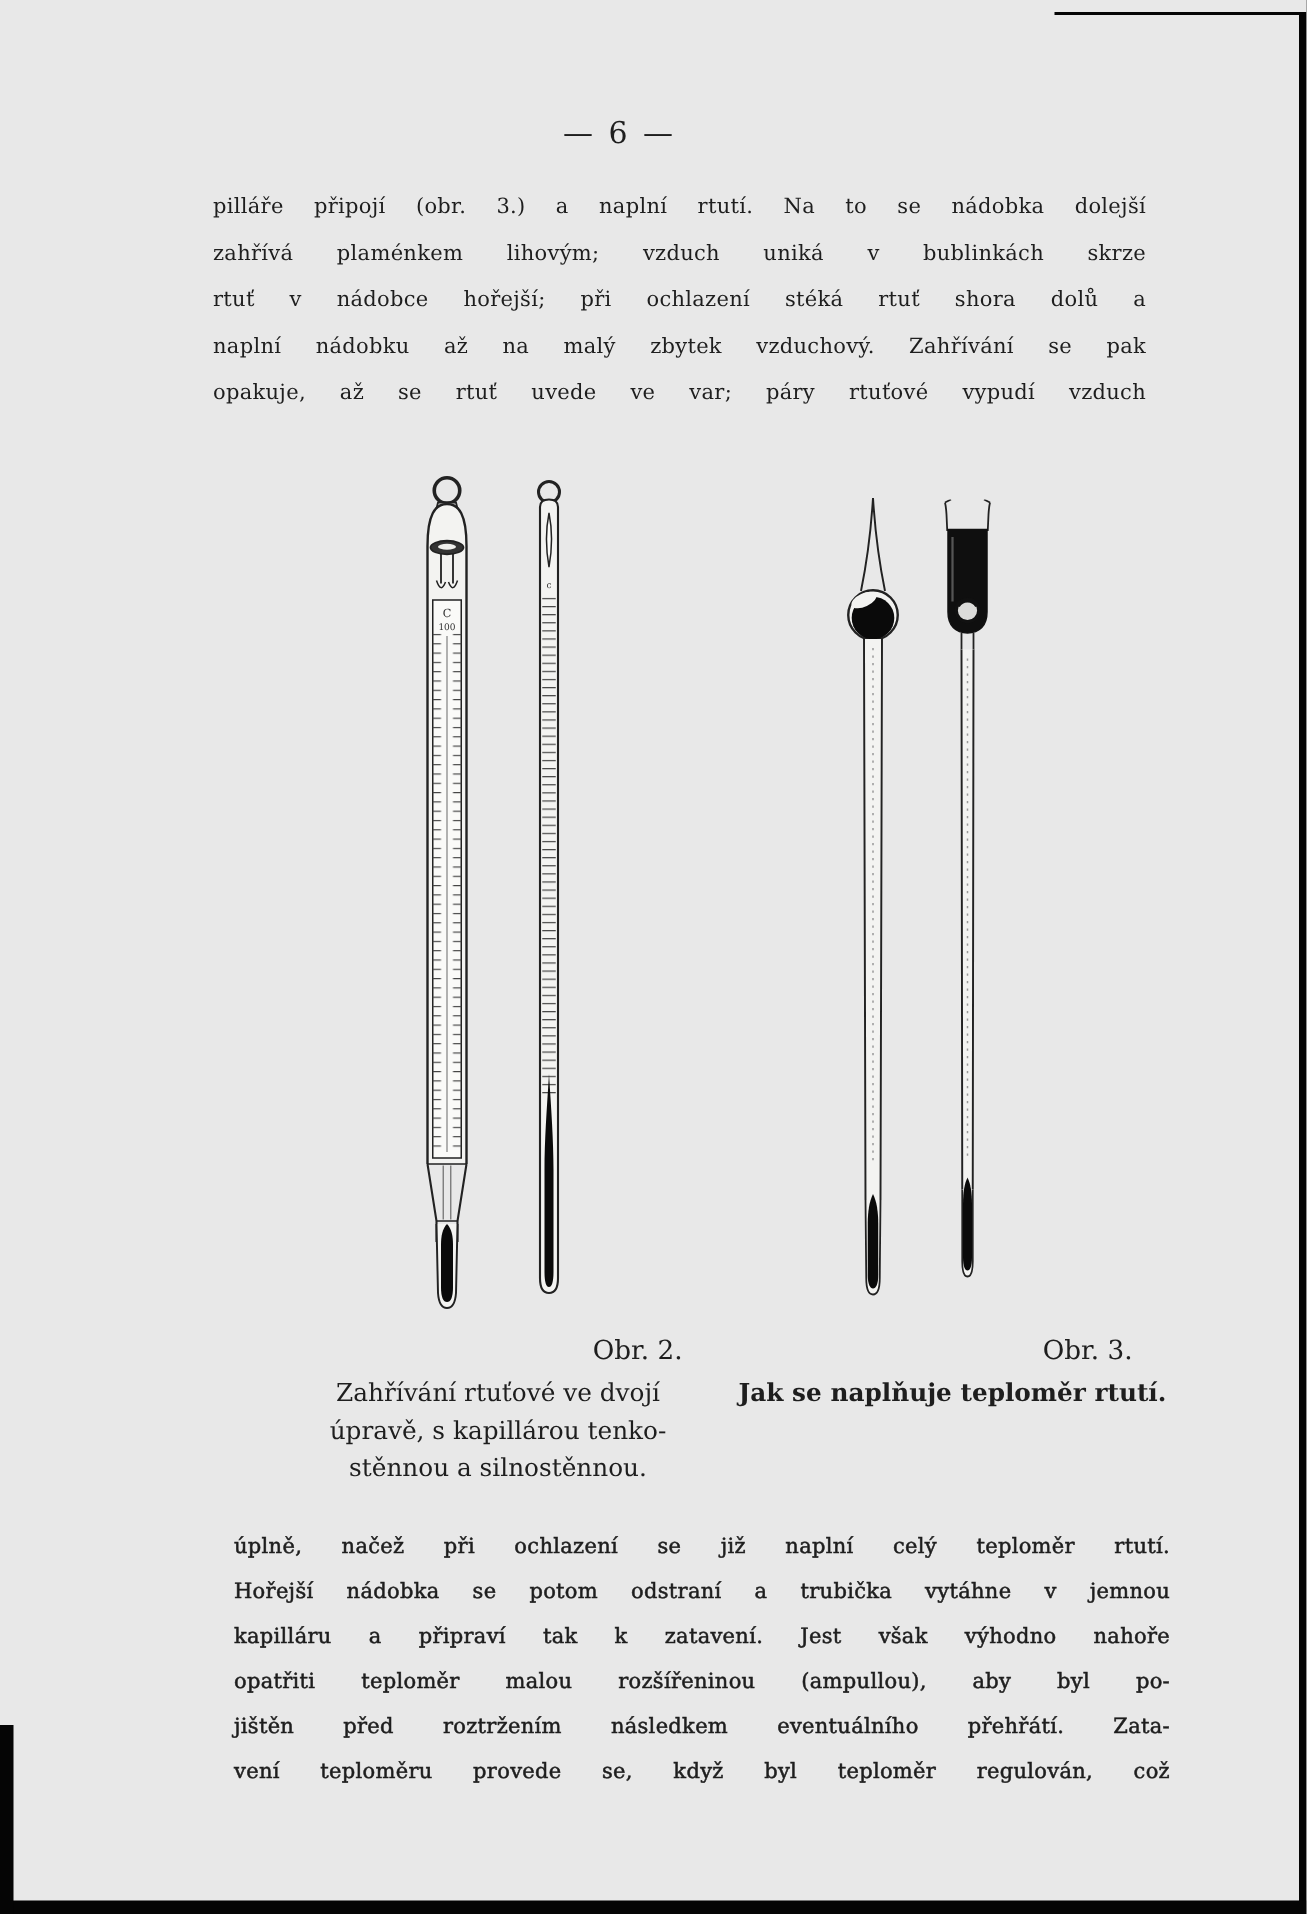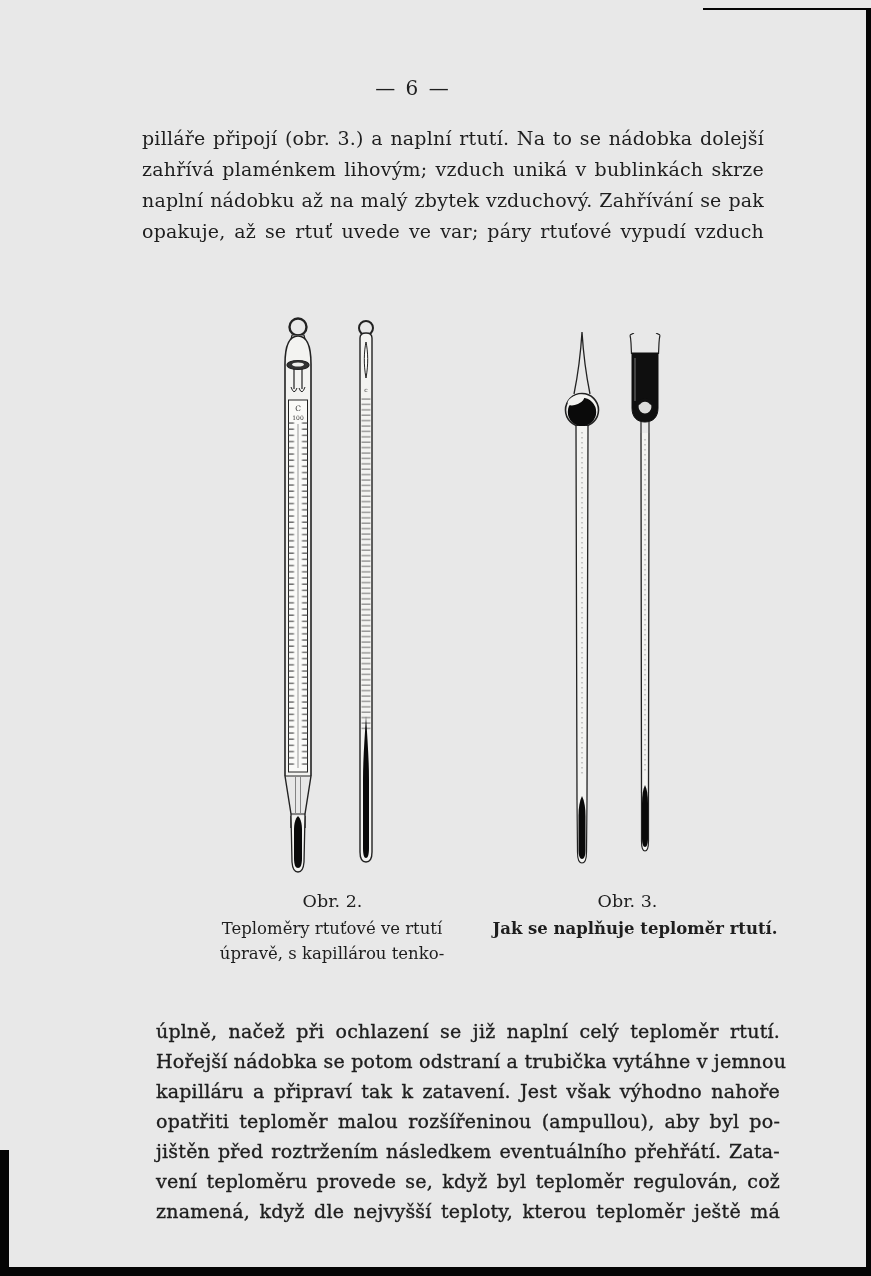--- a/index.html
+++ b/index.html
@@ -8,33 +8,33 @@
     background: var(--paper, #e8e8e8);
     overflow:hidden;
     font-family:"DejaVu Serif", serif;
     color: var(--ink, #1e1e1e);
   }
   .page-number {
     position:absolute; left:343px; top:76px; width:140px;
     text-align:center; font-size:20px; letter-spacing:2px;
   }
   .para {
-    position:absolute; font-size:19px; letter-spacing:0.2px;
+    position:absolute; font-size:14px; letter-spacing:0.2px;
   }
   .para .line {
     text-align:justify; text-align-last:justify;
     height:31px; line-height:31px; white-space:nowrap;
   }
   .para-top { left:142px; top:123px; width:622px; }
   .para-bottom {
     left:156px; top:1016px; width:624px;
     -webkit-text-stroke:0.35px currentColor;
   }
   .para-bottom .line { height:30px; line-height:30px; }
-  .fig-label { position:absolute; font-size:17.5px; text-align:center; }
+  .fig-label { position:absolute; font-size:17.5px; text-align:right; }
   .fig-caption { position:absolute; font-size:16.5px; text-align:center; line-height:25px; }
   .fig2-label { left:210px; top:891px; width:245px; }
   .fig2-caption { left:188px; top:916px; width:288px; }
   .fig3-label { left:500px; top:891px; width:255px; }
   .fig3-caption { left:480px; top:916px; width:310px;font-weight:bold; }
   .thermo { position:absolute; }
   .edge { position:absolute; background:#050505; }
   .edge-right { right:0; top:10px; bottom:0; width:5px; }
   .edge-bottom { left:0; right:0; bottom:0; height:9px; }
   .edge-leftlow { left:0; bottom:0; width:9px; height:126px; }
@@ -43,20 +43,21 @@
 </head>
 <body>
 
 <div class="scan" style="--paper: #e8e8e8; --ink: #1e1e1e; --mercury: #0a0a0a; --glass: #f3f3f1;">
 
   <div class="page-number">— 6 —</div>
 
   <div class="para para-top">
     <div class="line">pilláře připojí (obr. 3.) a naplní rtutí. Na to se nádobka dolejší</div>
     <div class="line">zahřívá plaménkem lihovým; vzduch uniká v bublinkách skrze</div>
+    <div class="line">rtuť v nádobce hořejší; při ochlazení stéká rtuť shora dolů a</div>
     <div class="line">naplní nádobku až na malý zbytek vzduchový. Zahřívání se pak</div>
     <div class="line">opakuje, až se rtuť uvede ve var; páry rtuťové vypudí vzduch</div>
   </div>
 
   <svg class="thermo" style="left:268px; top:316px;" width="60" height="558" viewBox="0 0 60 558">
     <defs>
       <pattern id="pA" x="20.5" y="106" width="19" height="6.2" patternUnits="userSpaceOnUse">
         <path d="M0,1 H5.5 M13.5,1 H19" stroke="#444" stroke-width="0.9"></path>
       </pattern>
     </defs>
@@ -115,35 +116,35 @@
     <path d="M14,89 L14,100 M22,89 L22,100" stroke="#222" stroke-width="1.2" fill="none"></path>
     <path d="M14,100 L22,100 L21.5,460 L14.5,460 Z" fill="#f3f3f1"></path>
     <path d="M14,100 L14.5,460 M22,100 L21.5,460" stroke="#222" stroke-width="1.3" fill="none"></path>
     <line x1="18" y1="106" x2="18" y2="440" stroke="#999" stroke-width="1" stroke-dasharray="1.5,3.5"></line>
     <path d="M14.5,460 L14.5,508 C14.5,515 16,518 18,518 C20,518 21.5,515 21.5,508 L21.5,460" fill="#f3f3f1" stroke="#222" stroke-width="1.2"></path>
     <path d="M18,452 C20,456 21,462 21,470 L21,505 C21,511 19.8,514 18,514 C16.2,514 15,511 15,505 L15,470 C15,462 16,456 18,452 Z" fill="#0a0a0a"></path>
   </svg>
 
   <div class="fig-label fig2-label">Obr. 2.</div>
   <div class="fig-caption fig2-caption">
-    <div>Teploměry rtuťové ve rtutí</div>
+    <div>Zahřívání rtuťové ve dvojí</div>
     <div>úpravě, s kapillárou tenko-</div>
+    <div>stěnnou a silnostěnnou.</div>
   </div>
 
   <div class="fig-label fig3-label">Obr. 3.</div>
   <div class="fig-caption fig3-caption">Jak se naplňuje teploměr rtutí.</div>
 
   <div class="para para-bottom">
     <div class="line">úplně, načež při ochlazení se již naplní celý teploměr rtutí.</div>
     <div class="line">Hořejší nádobka se potom odstraní a trubička vytáhne v jemnou</div>
     <div class="line">kapilláru a připraví tak k zatavení. Jest však výhodno nahoře</div>
     <div class="line">opatřiti teploměr malou rozšířeninou (ampullou), aby byl po-</div>
     <div class="line">jištěn před roztržením následkem eventuálního přehřátí. Zata-</div>
     <div class="line">vení teploměru provede se, když byl teploměr regulován, což</div>
-    <div class="line">znamená, když dle nejvyšší teploty, kterou teploměr ještě má</div>
   </div>
 
   <div class="edge edge-right"></div>
   <div class="edge edge-bottom"></div>
   <div class="edge edge-leftlow"></div>
   <div class="edge edge-topright"></div>
 
 </div>
 
 </body></html>

